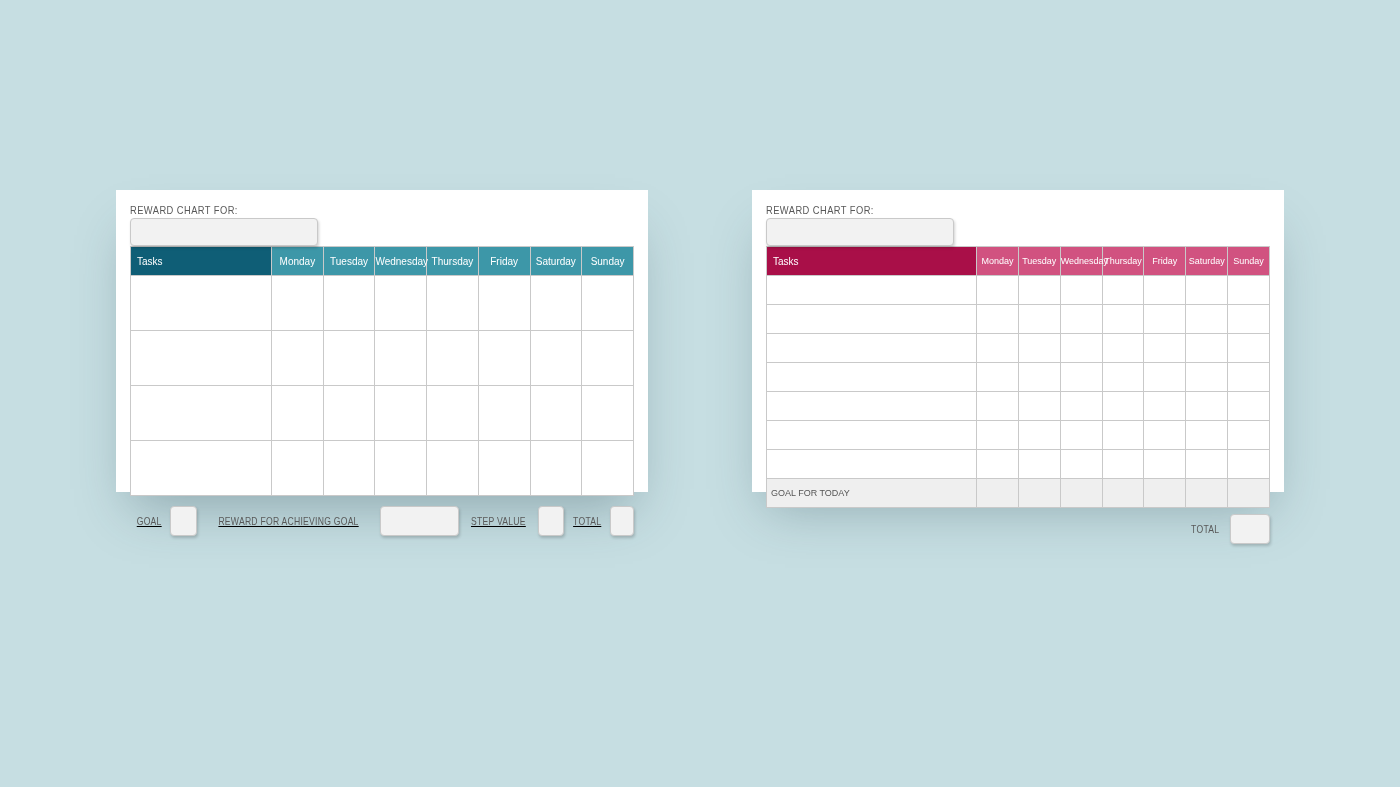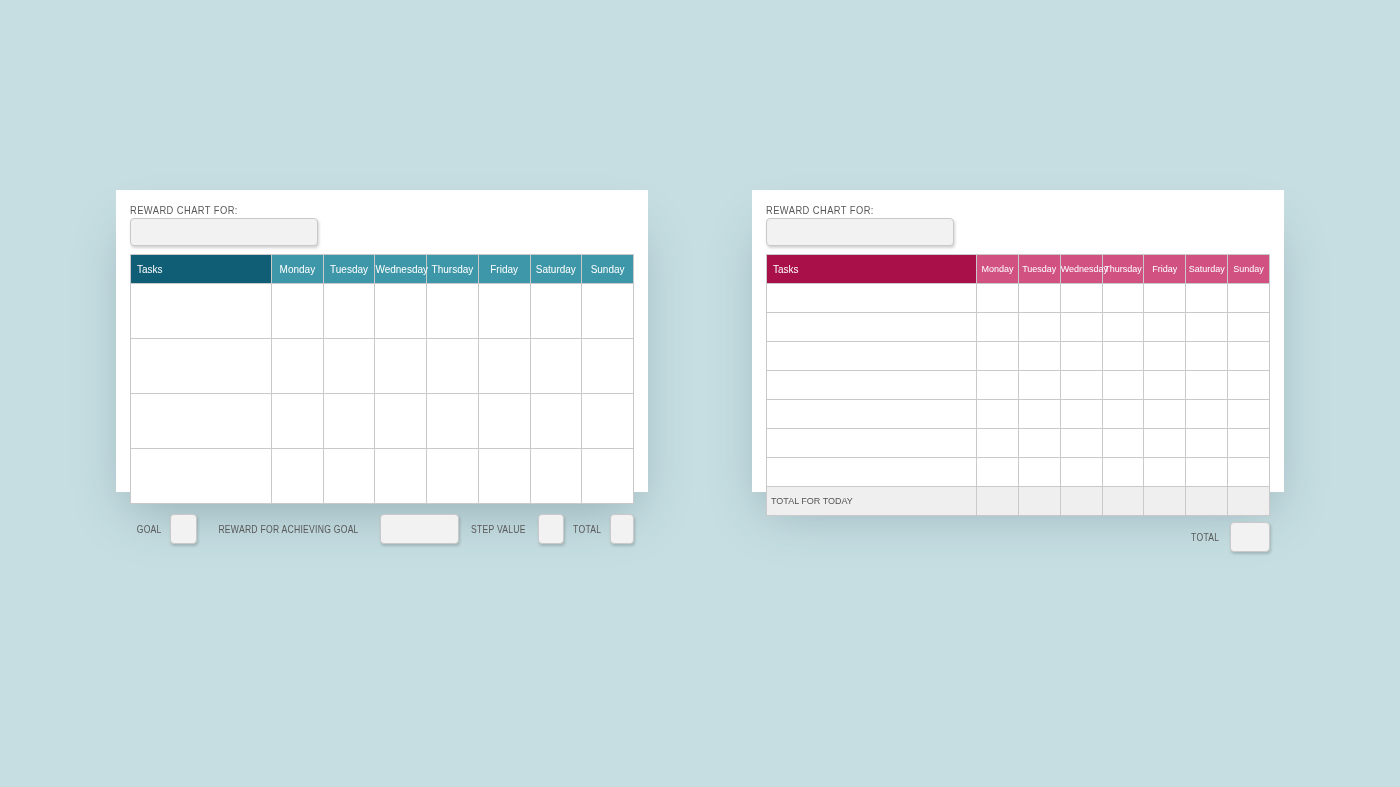--- a/index.html
+++ b/index.html
@@ -45,21 +45,21 @@
     border-radius: 4px;
     box-shadow: 1px 2px 3px rgba(0,0,0,0.18);
   }
   .name-box { width: 188px; height: 28px; }
   .name-box.big { width: 188px; height: 28px; }
   .reward-box-top { width: 136px; height: 26px; }
 
   table {
     border-collapse: collapse;
     width: calc(100% - 28px);
-    margin: 8px 14px 0 14px;
+    margin: 0 14px 0 14px;
     table-layout: fixed;
   }
   th, td {
     border: 1px solid #c9c9c9;
     font-weight: normal;
     font-size: 10px;
     color: #fff;
     padding: 0;
   }
   th { height: 29px; }
@@ -69,20 +69,21 @@
   .right th.tasks { background: #a90f48; width: 210px; text-align: left; padding-left: 6px; font-size: 10px; }
   .left td { height: 55px; background: #fff; }
   .right td { height: 29px; background: #fff; }
   .right tr.total td { background: #efefef; color: #555; font-size: 9px; text-align: left; padding-left: 4px; }
 
   .footer {
     display: flex;
     align-items: center;
     padding: 10px 14px 0 18px;
     gap: 6px;
+    text-decoration: underline;
   }
   .flabel {
     font-size: 10.5px;
     color: #585858;
     letter-spacing: 0.3px;
     transform: scaleX(0.82);
     transform-origin: center;
     white-space: nowrap;
   }
   .small-box { width: 44px; height: 30px; }
@@ -259,21 +260,21 @@
           <td></td>
           <td></td>
           <td></td>
           <td></td>
           <td></td>
           <td></td>
           <td></td>
           <td></td>
         </tr>
     <tr class="total">
-      <td>TOTAL FOR TODAY</td>
+      <td>GOAL FOR TODAY</td>
       <td></td>
           <td></td>
           <td></td>
           <td></td>
           <td></td>
           <td></td>
           <td></td>
     </tr>
   </tbody>
     </table>

